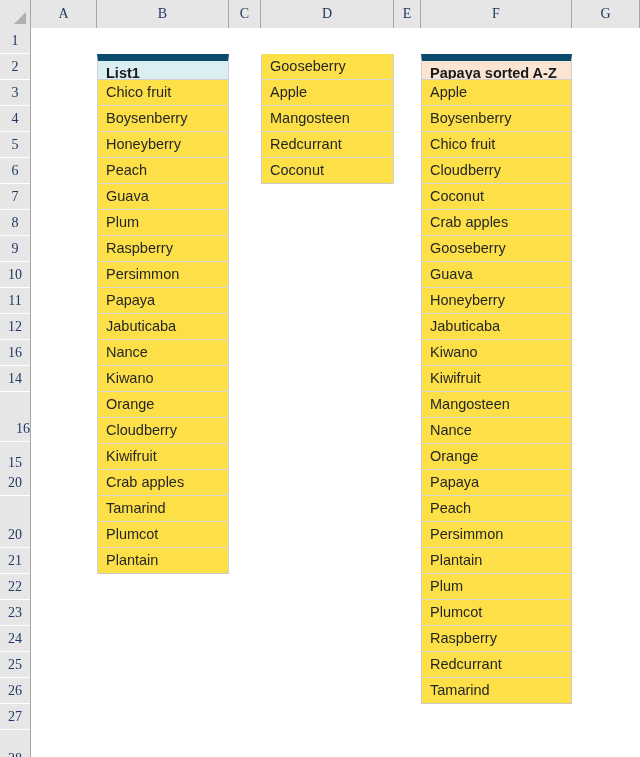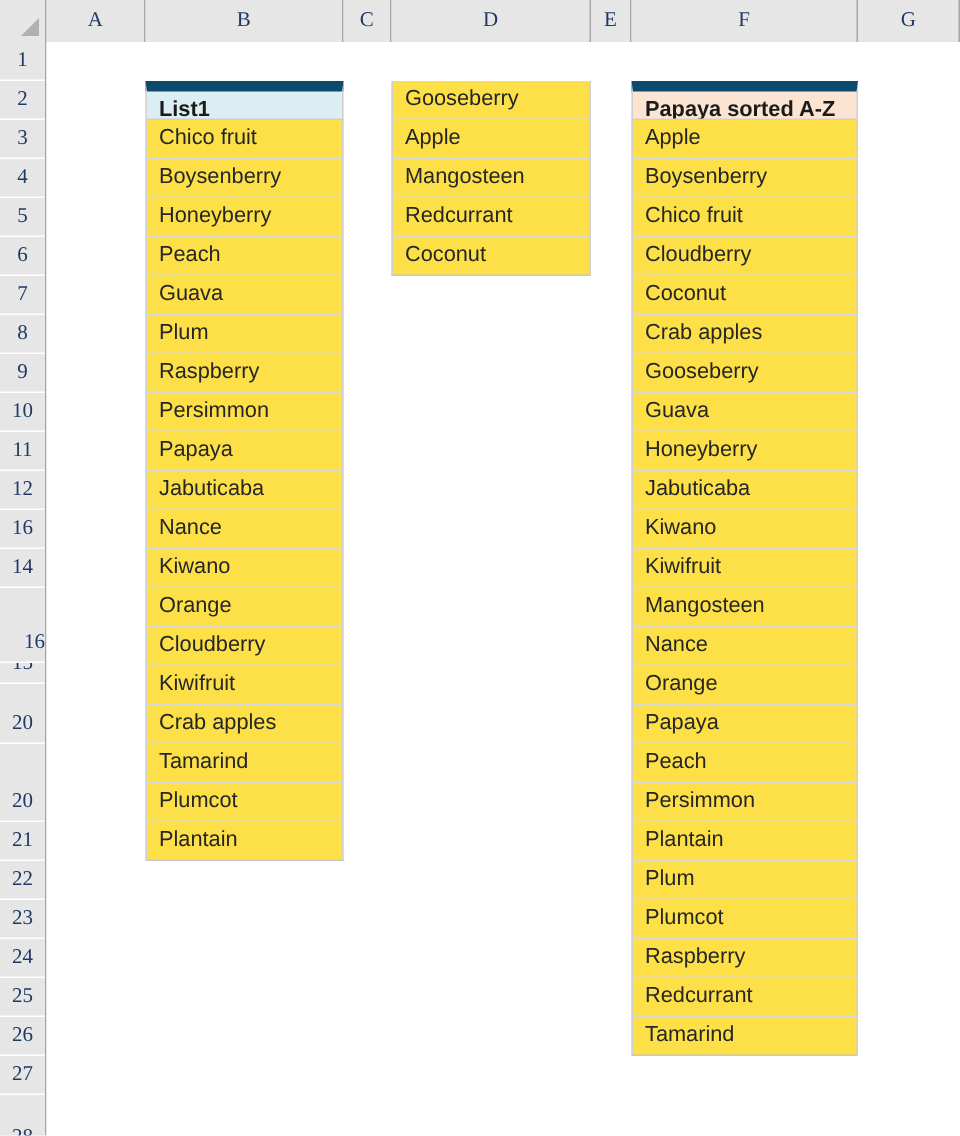--- a/index.html
+++ b/index.html
@@ -161,21 +161,21 @@
       <div class="row-head" style="top: 132px;">5</div>
       <div class="row-head" style="top: 158px;">6</div>
       <div class="row-head" style="top: 184px;">7</div>
       <div class="row-head" style="top: 210px;">8</div>
       <div class="row-head" style="top: 236px;">9</div>
       <div class="row-head" style="top: 262px;">10</div>
       <div class="row-head" style="top: 288px;">11</div>
       <div class="row-head" style="top: 314px;">12</div>
       <div class="row-head" style="top: 340px;">16</div>
       <div class="row-head" style="top: 366px;">14</div>
-      <div class="row-head" style="top: 392px; margin-top: 38px;">15</div>
+      <div class="row-head" style="top: 412px; margin-top: 38px;">15</div>
       <div class="row-head" style="top: 416px; padding-left: 16px;">16</div>
       <div class="row-head" style="top: 467px; margin-left: 35px;">17</div>
       <div class="row-head" style="top: 470px;">20</div>
       <div class="row-head" style="top: 496px; margin-top: 27px;">19</div>
       <div class="row-head" style="top: 522px;">20</div>
       <div class="row-head" style="top: 548px;">21</div>
       <div class="row-head" style="top: 574px;">22</div>
       <div class="row-head" style="top: 600px;">23</div>
       <div class="row-head" style="top: 626px;">24</div>
       <div class="row-head" style="top: 652px;">25</div>

